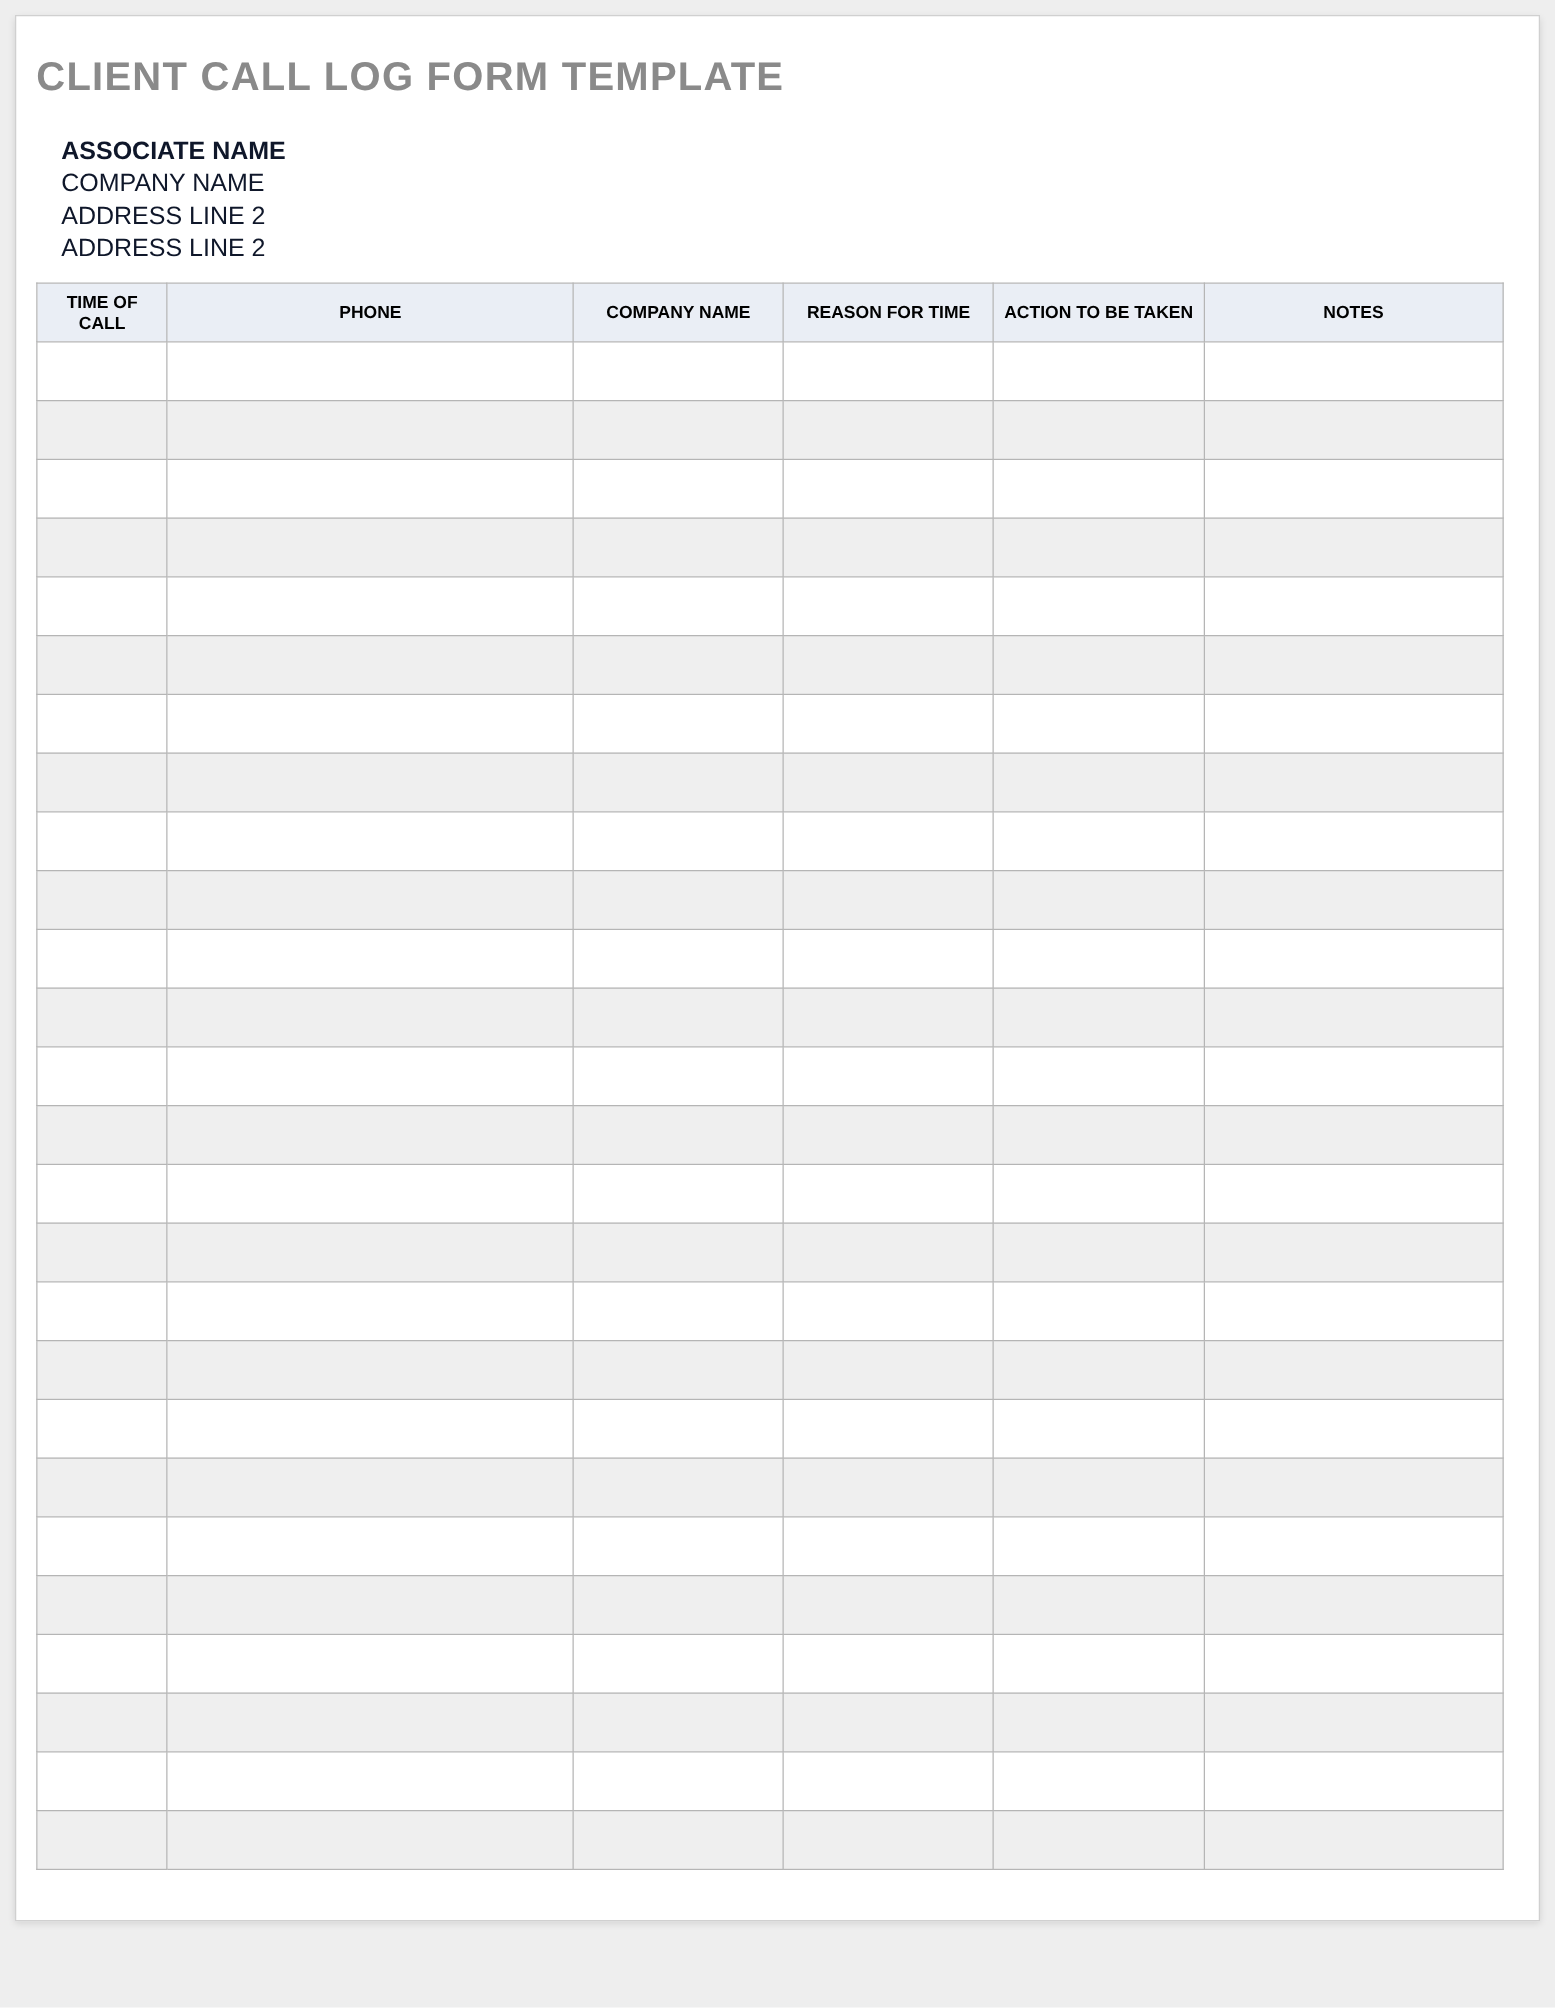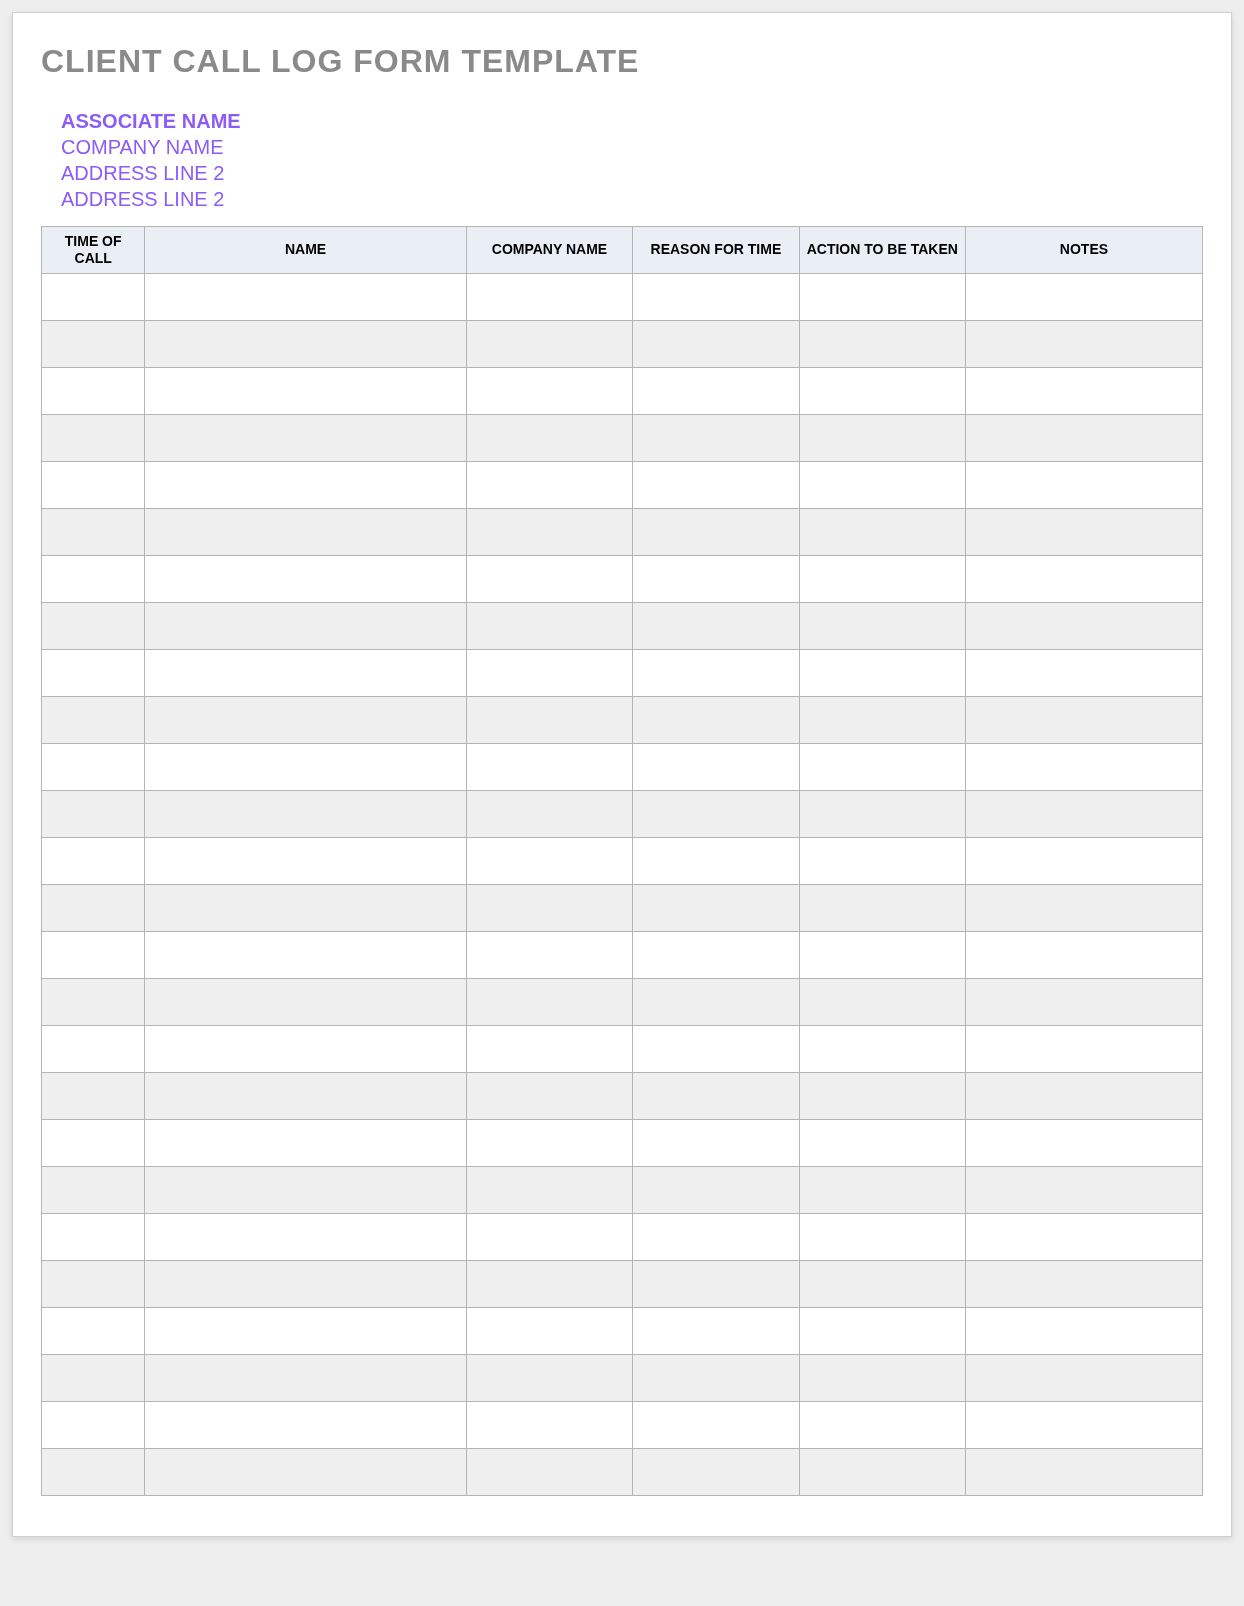--- a/index.html
+++ b/index.html
@@ -7,38 +7,38 @@
     padding: 0;
     background: #eeeeee;
     font-family: "Helvetica Neue", Helvetica, Arial, sans-serif;
   }
   .page {
     width: 1220px;
     margin: 12px auto;
     background: #ffffff;
     border: 1px solid #d0d0d0;
     box-shadow: 0 2px 6px rgba(0,0,0,0.12);
-    padding: 30px 28px 40px 28px;
+    padding: 30px 28px 40px 16px;
     box-sizing: border-box;
   }
   .title {
     font-size: 32px;
     font-weight: 700;
     letter-spacing: 1px;
     color: #8a8a8a;
     margin-bottom: 28px;
     font-family: "Arial Narrow", Arial, sans-serif;
     font-stretch: condensed;
   }
   .info-block {
     margin-left: 20px;
     margin-bottom: 14px;
     font-size: 20px;
     line-height: 1.3;
-    color: #8b5cf6;
+    color: #0f172a;
     font-family: "Arial Narrow", Arial, sans-serif;
     font-stretch: condensed;
   }
   .info-block .line { display: block; }
   .info-block .line.bold { font-weight: 700; }
 
   table.log {
     width: 100%;
     border-collapse: collapse;
     table-layout: fixed;
@@ -88,21 +88,21 @@
       <col class="c-time">
         <col class="c-name">
         <col class="c-comp">
       <col class="c-reason">
         <col class="c-action">
         <col class="c-notes">
     </colgroup>
     <thead>
       <tr>
         <th>TIME OF CALL</th>
-        <th>NAME</th>
+        <th>PHONE</th>
         <th>COMPANY NAME</th>
         <th>REASON FOR TIME</th>
         <th>ACTION TO BE TAKEN</th>
         <th>NOTES</th>
       </tr>
     </thead>
     <tbody id="log-body">
 
     <tr>
           <td></td>

